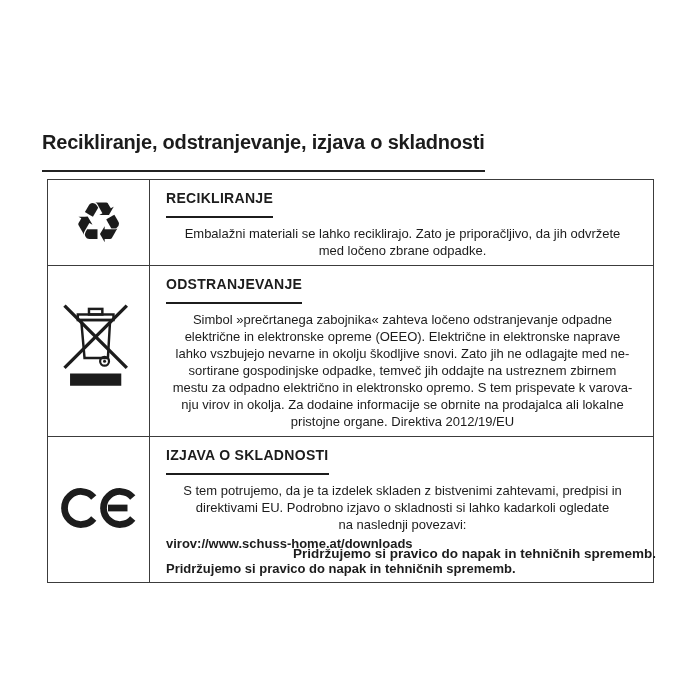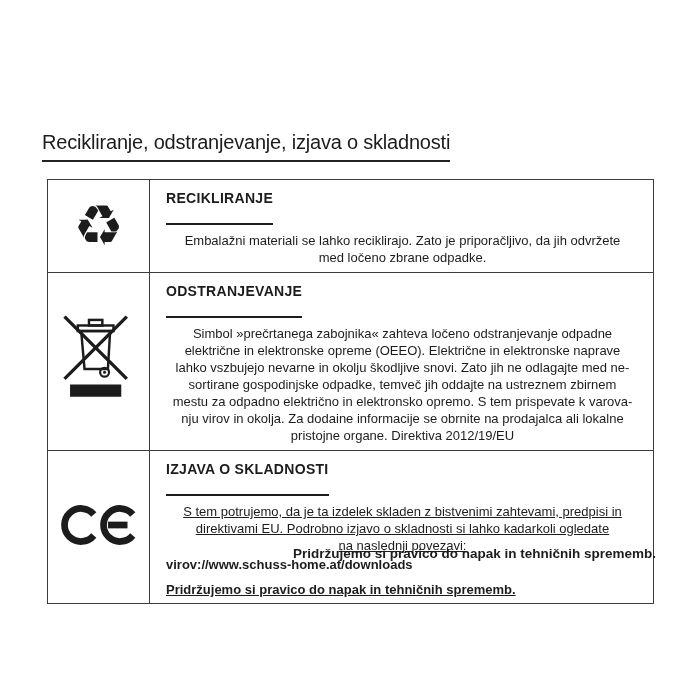--- a/index.html
+++ b/index.html
@@ -9,44 +9,44 @@
   html,body{margin:0;padding:0;}
   body{
     width:700px;height:700px;background:#ffffff;
     font-family:"Liberation Sans", sans-serif;
     color:var(--text);
     position:relative;overflow:hidden;
   }
   .page{position:absolute;inset:0;}
   .title{
     position:absolute;left:42px;top:131px;margin:0;
-    font-size:20px;font-weight:normal;letter-spacing:-0.2px;
-    padding-bottom:6px;border-bottom:2px solid #222222;
+    font-size:20px;font-weight:bold;letter-spacing:-0.2px;
+    padding-bottom:16px;border-bottom:2px solid #222222;
     white-space:nowrap;
   }
   .info-table{
     position:absolute;left:47px;top:179px;width:607px;
     border-collapse:collapse;table-layout:fixed;
   }
   .info-table td{
     border:1px solid var(--border);
     vertical-align:top;
   }
   .icon-cell{
     width:99px;text-align:center;vertical-align:middle;
   }
   .info-table td.icon-cell{vertical-align:middle;}
   .text-cell{padding:9px 14px 6px 16px;}
   tr.r1{height:80px;}
   tr.r2{height:153px;}
-  tr.r3{height:127px;text-decoration:underline;}
+  tr.r3{height:127px;}
   .heading{
     font-weight:bold;font-size:14px;letter-spacing:0.3px;
     display:inline-block;border-bottom:2px solid var(--text);
-    padding-bottom:17px;margin-bottom:7px;
+    padding-bottom:10px;margin-bottom:7px;
   }
   .body-text{
     font-size:13px;line-height:17px;white-space:pre-line;text-align:center;
   }
   .link{
     display:inline-block;font-size:13px;font-weight:bold;
     color:var(--text);text-decoration:none;margin-top:3px;
   }
   .note{
     font-size:13px;font-weight:bold;margin-top:9px;

